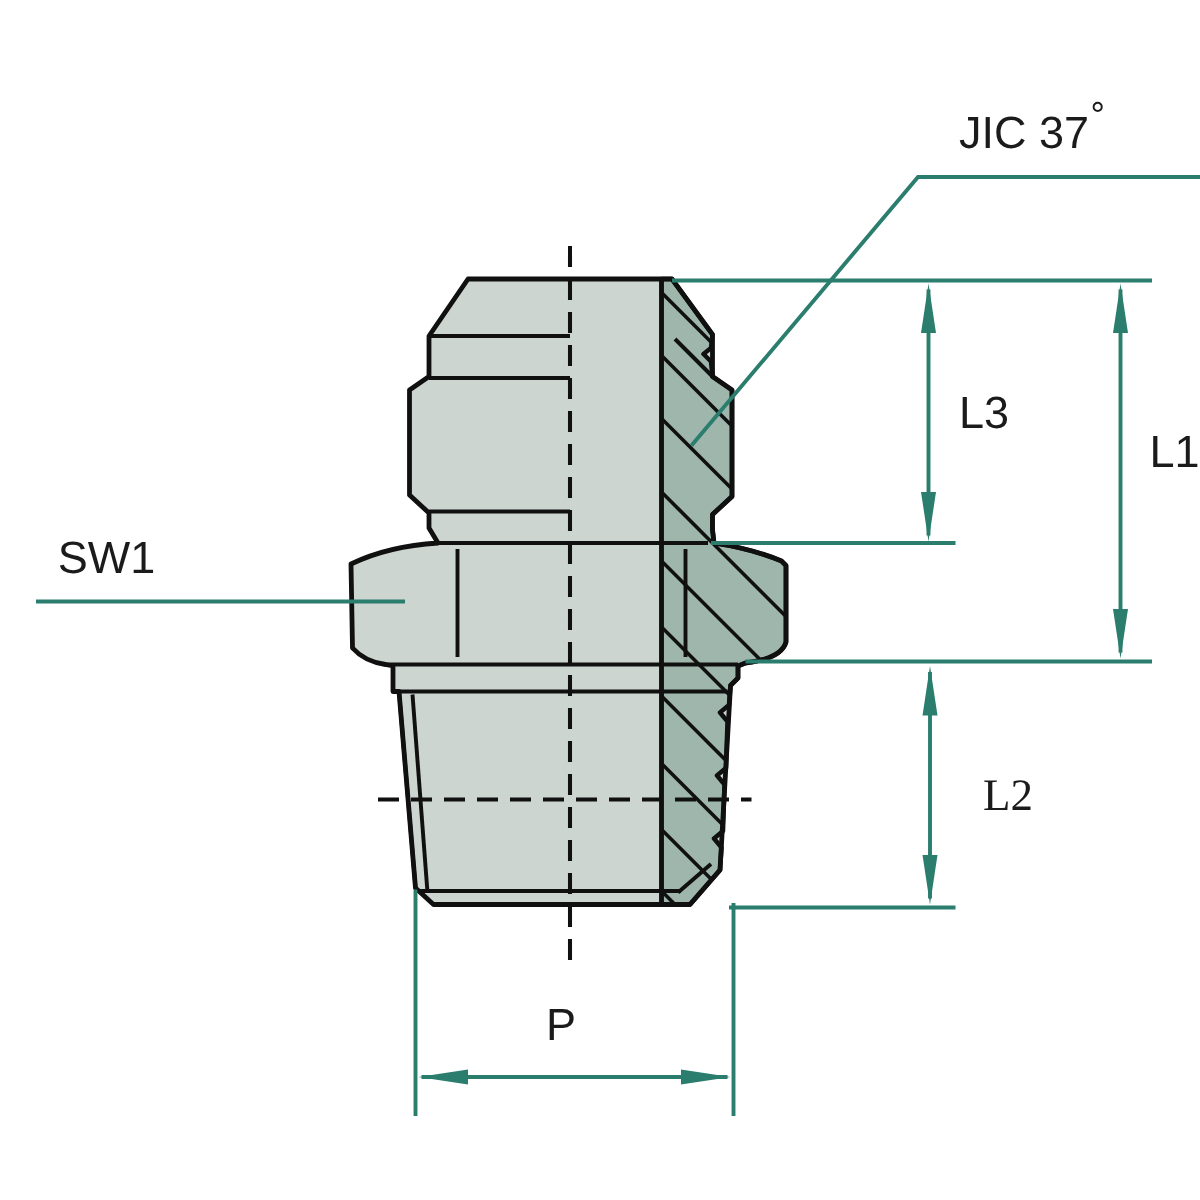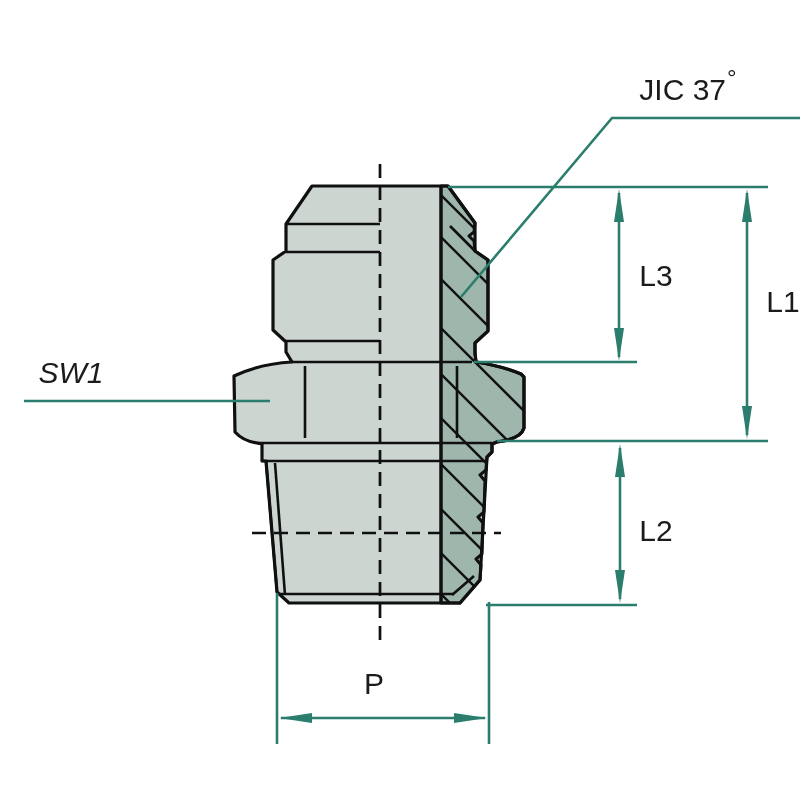--- a/index.html
+++ b/index.html
@@ -147,19 +147,19 @@
 
       <path class="teal" d="M257,718 L461,718"></path>
       <polygon class="teal-fill" points="255,718 288,713 288,723"></polygon>
       <polygon class="teal-fill" points="463,718 430,713 430,723"></polygon>
     </g>
   </svg>
 
   <div class="dim-label" style="left:664px;top:85px;">
     <span>JIC 37</span><span class="deg">°</span>
   </div>
-  <div class="dim-label" style="left:47px;top:373px;font-style:italic;">SW1</div>
+  <div class="dim-label" style="left:47px;top:373px;">SW1</div>
   <div class="dim-label" style="left:632px;top:276px;text-align:right;">L3</div>
   <div class="dim-label" style="left:759px;top:302px;">L1</div>
-  <div class="dim-label" style="left:632px;top:531px;">L2</div>
+  <div class="dim-label" style="left:648px;top:531px;font-family:Liberation Serif, serif;">L2</div>
   <div class="dim-label" style="left:350px;top:684px;">P</div>
 
 </div>
 
 </body></html>

